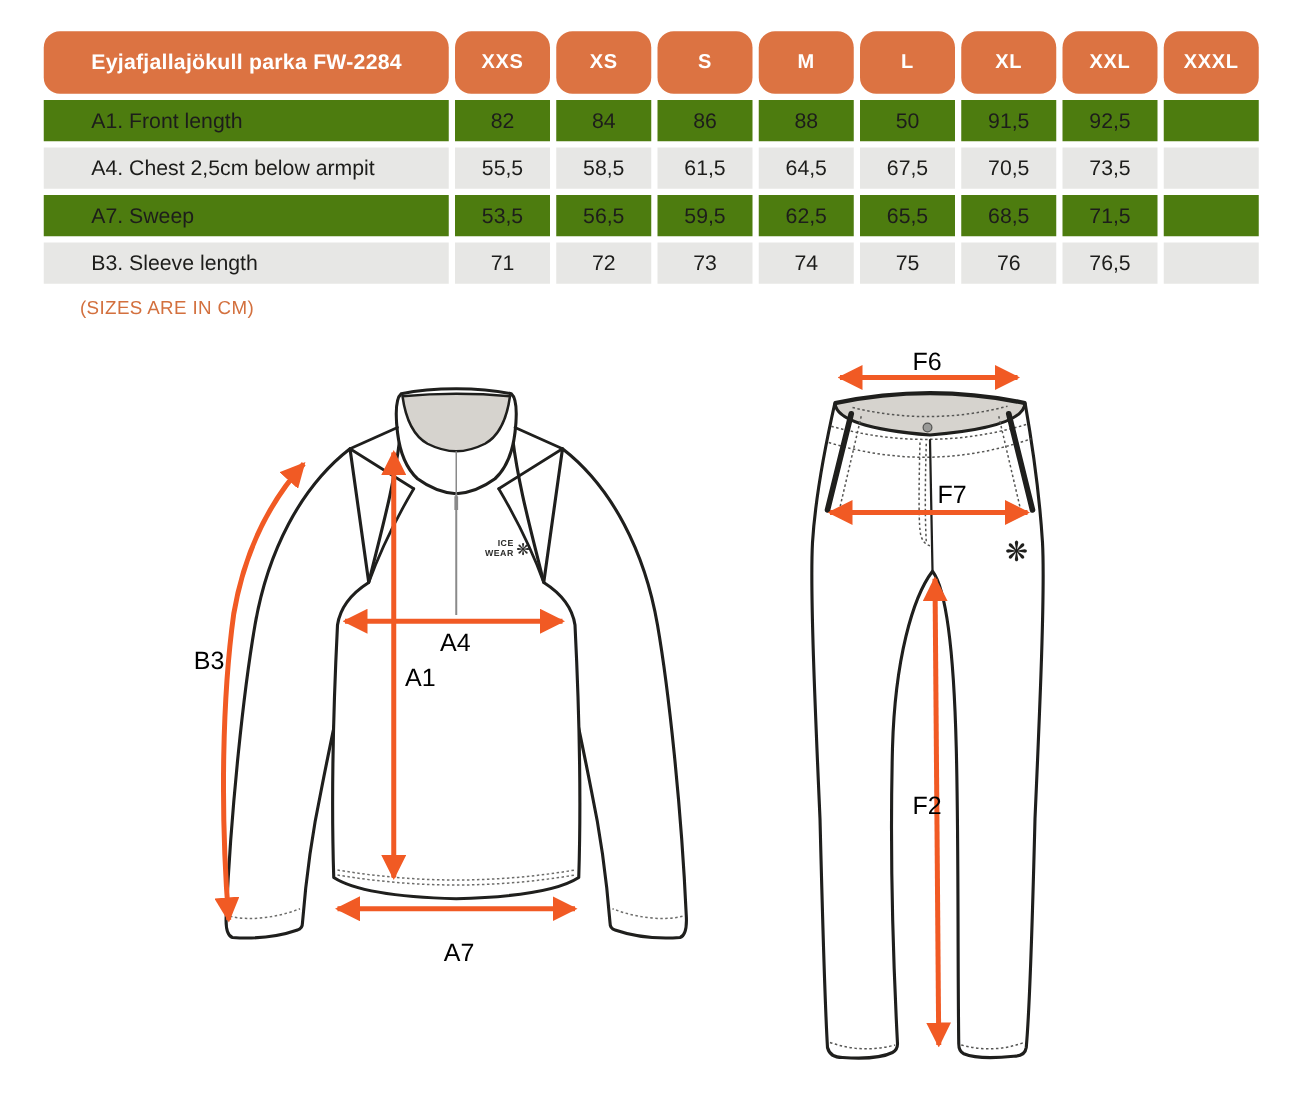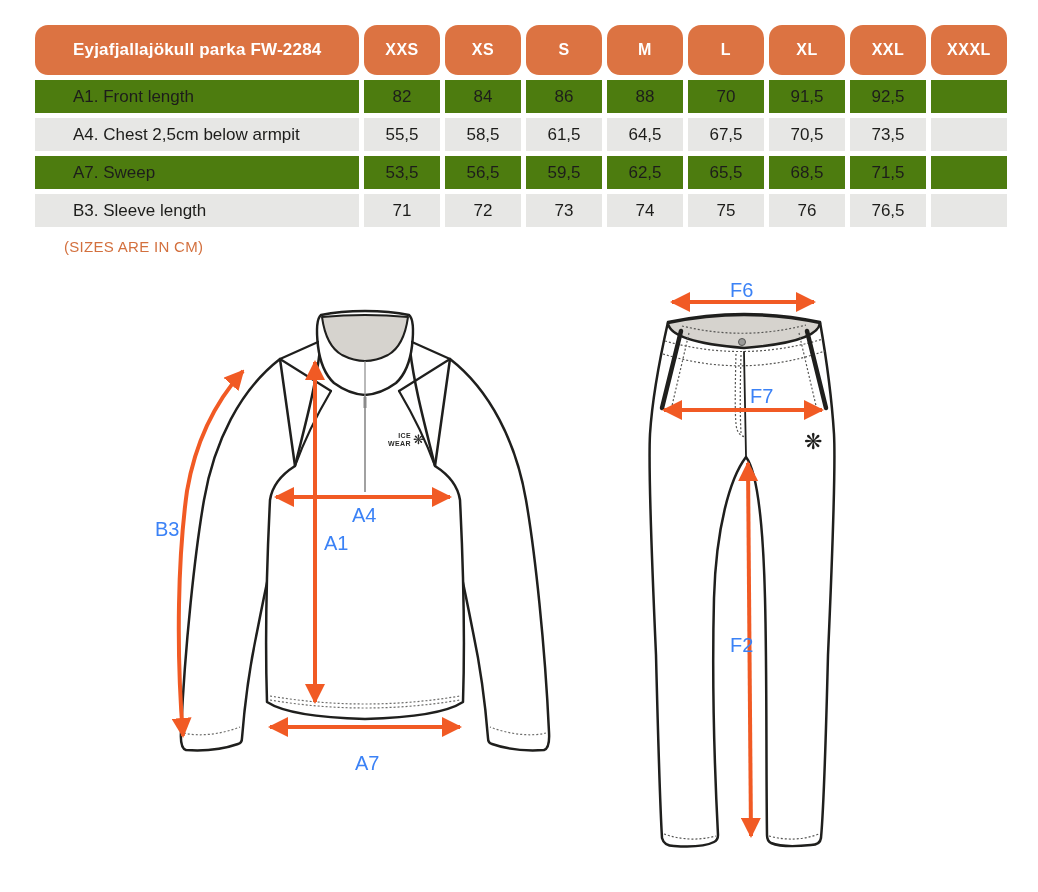--- a/index.html
+++ b/index.html
@@ -11,21 +11,21 @@
   .cell{box-sizing:border-box;display:flex;align-items:center;justify-content:center;}
   .th{height:50px;background:#dc7342;color:#ffffff;font-weight:bold;font-size:16px;letter-spacing:.5px;border-radius:13px;}
   .th.product{justify-content:flex-start;padding-left:38px;font-size:17px;letter-spacing:.2px;}
   .td{height:33px;font-size:17px;color:#1d1d1b;}
   .td.label{justify-content:flex-start;padding-left:38px;}
   .r-dark{background:#4d7c0f;}
   .r-light{background:#e7e7e5;}
   .units-note{position:absolute;left:64px;top:238px;color:#d3703e;font-size:15px;letter-spacing:.3px;}
   
   .diagram-svg{position:absolute;}
-  .measure-label{position:absolute;color:#3b82f6;font-size:20px;line-height:1;}
+  .measure-label{position:absolute;color:#000000;font-size:20px;line-height:1;}
   .brand-logo{position:absolute;left:388px;top:432px;display:flex;align-items:center;gap:2px;
               color:#2b2b29;}
   .brand-logo .txt{text-align:right;font-weight:bold;font-size:7px;line-height:1.1;letter-spacing:.4px;}
   .brand-logo .flake{font-size:13px;line-height:1;}
   .pants-logo{position:absolute;left:804px;top:431px;font-size:22px;line-height:1;color:#1f1f1d;}
 </style>
 </head>
 <body>
 
 <div class="page">
@@ -39,21 +39,21 @@
     <div class="cell th">L</div>
     <div class="cell th">XL</div>
     <div class="cell th">XXL</div>
     <div class="cell th">XXXL</div>
 
     <div class="cell td label r-dark">A1. Front length</div>
     <div class="cell td r-dark">82</div>
     <div class="cell td r-dark">84</div>
     <div class="cell td r-dark">86</div>
     <div class="cell td r-dark">88</div>
-    <div class="cell td r-dark">70</div>
+    <div class="cell td r-dark">50</div>
     <div class="cell td r-dark">91,5</div>
     <div class="cell td r-dark">92,5</div>
     <div class="cell td r-dark"></div>
 
     <div class="cell td label r-light">A4. Chest 2,5cm below armpit</div>
     <div class="cell td r-light">55,5</div>
     <div class="cell td r-light">58,5</div>
     <div class="cell td r-light">61,5</div>
     <div class="cell td r-light">64,5</div>
     <div class="cell td r-light">67,5</div>

